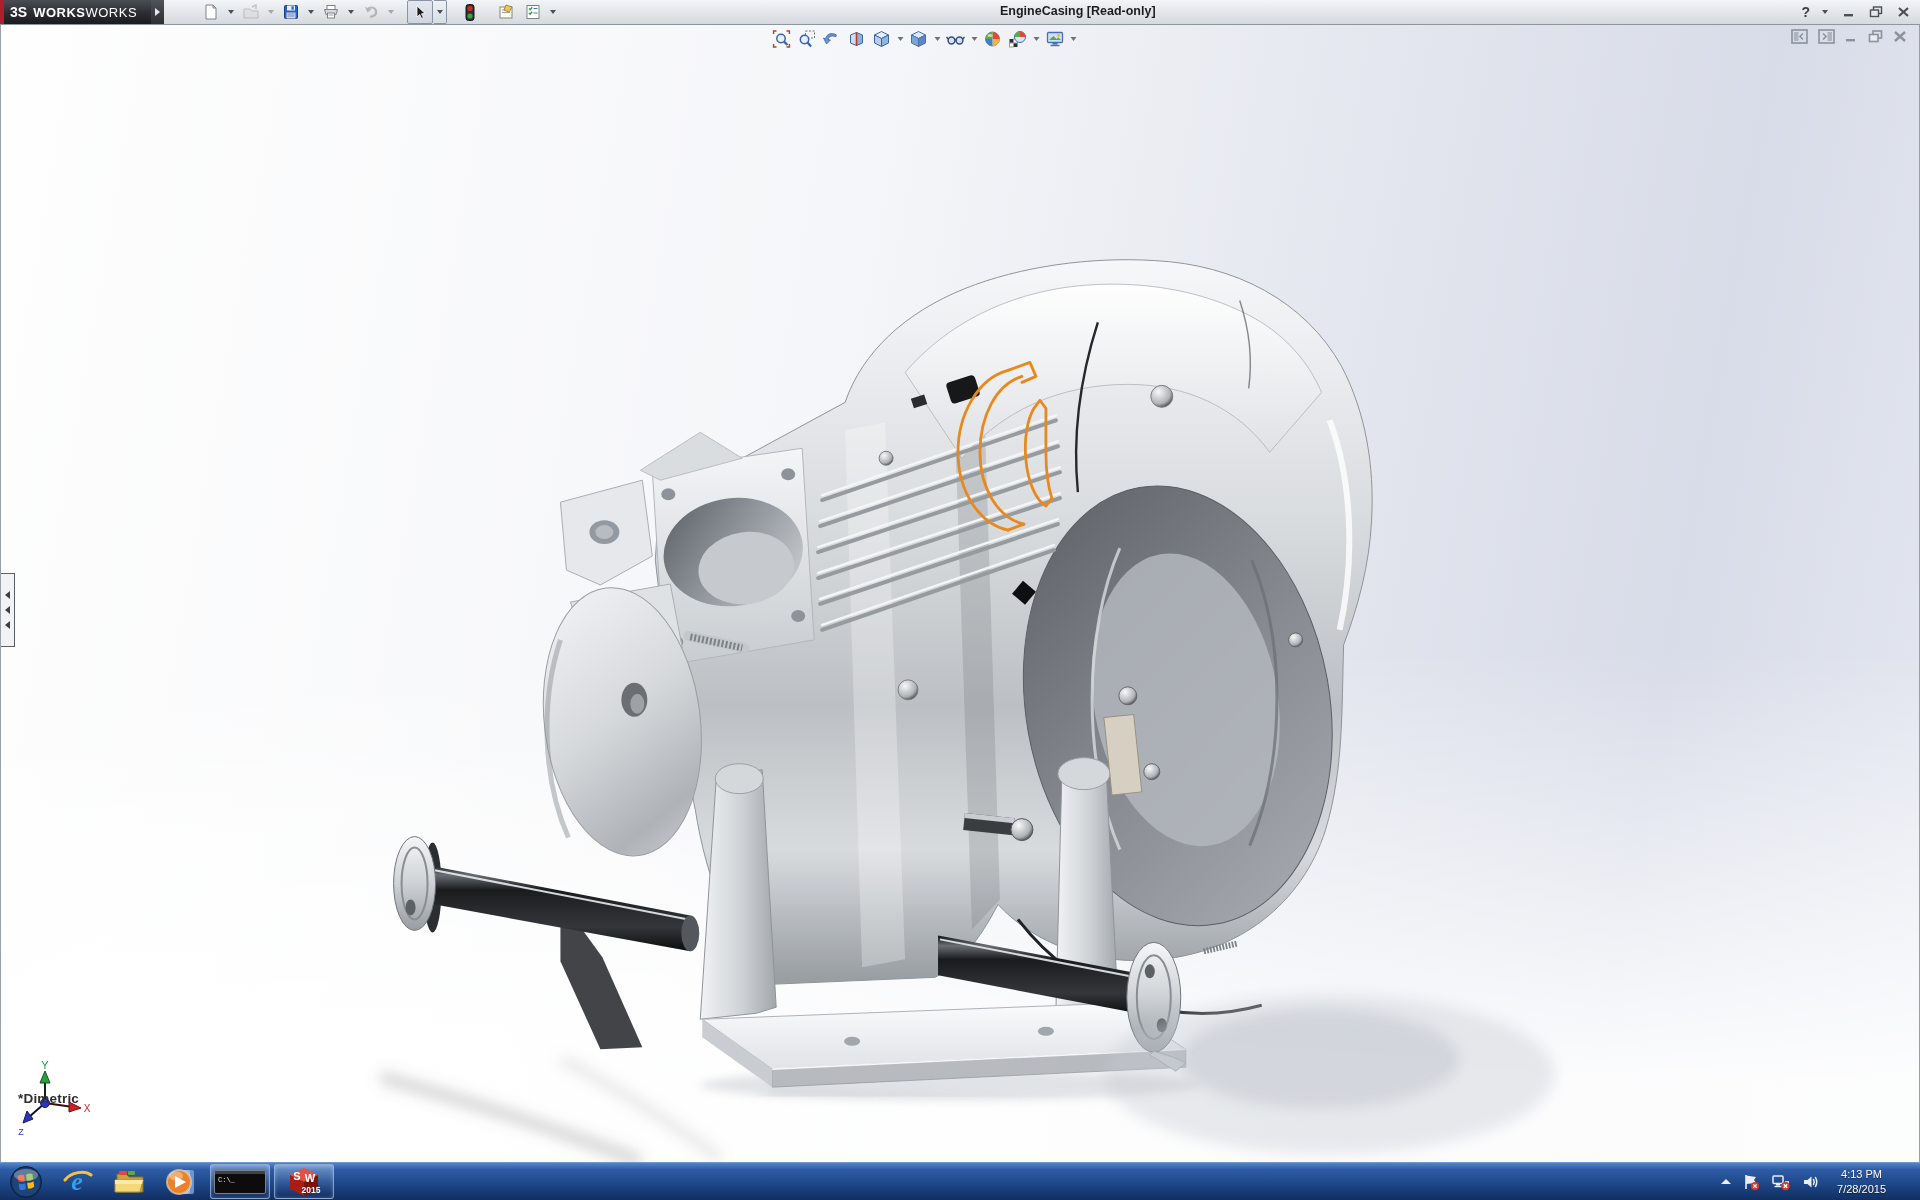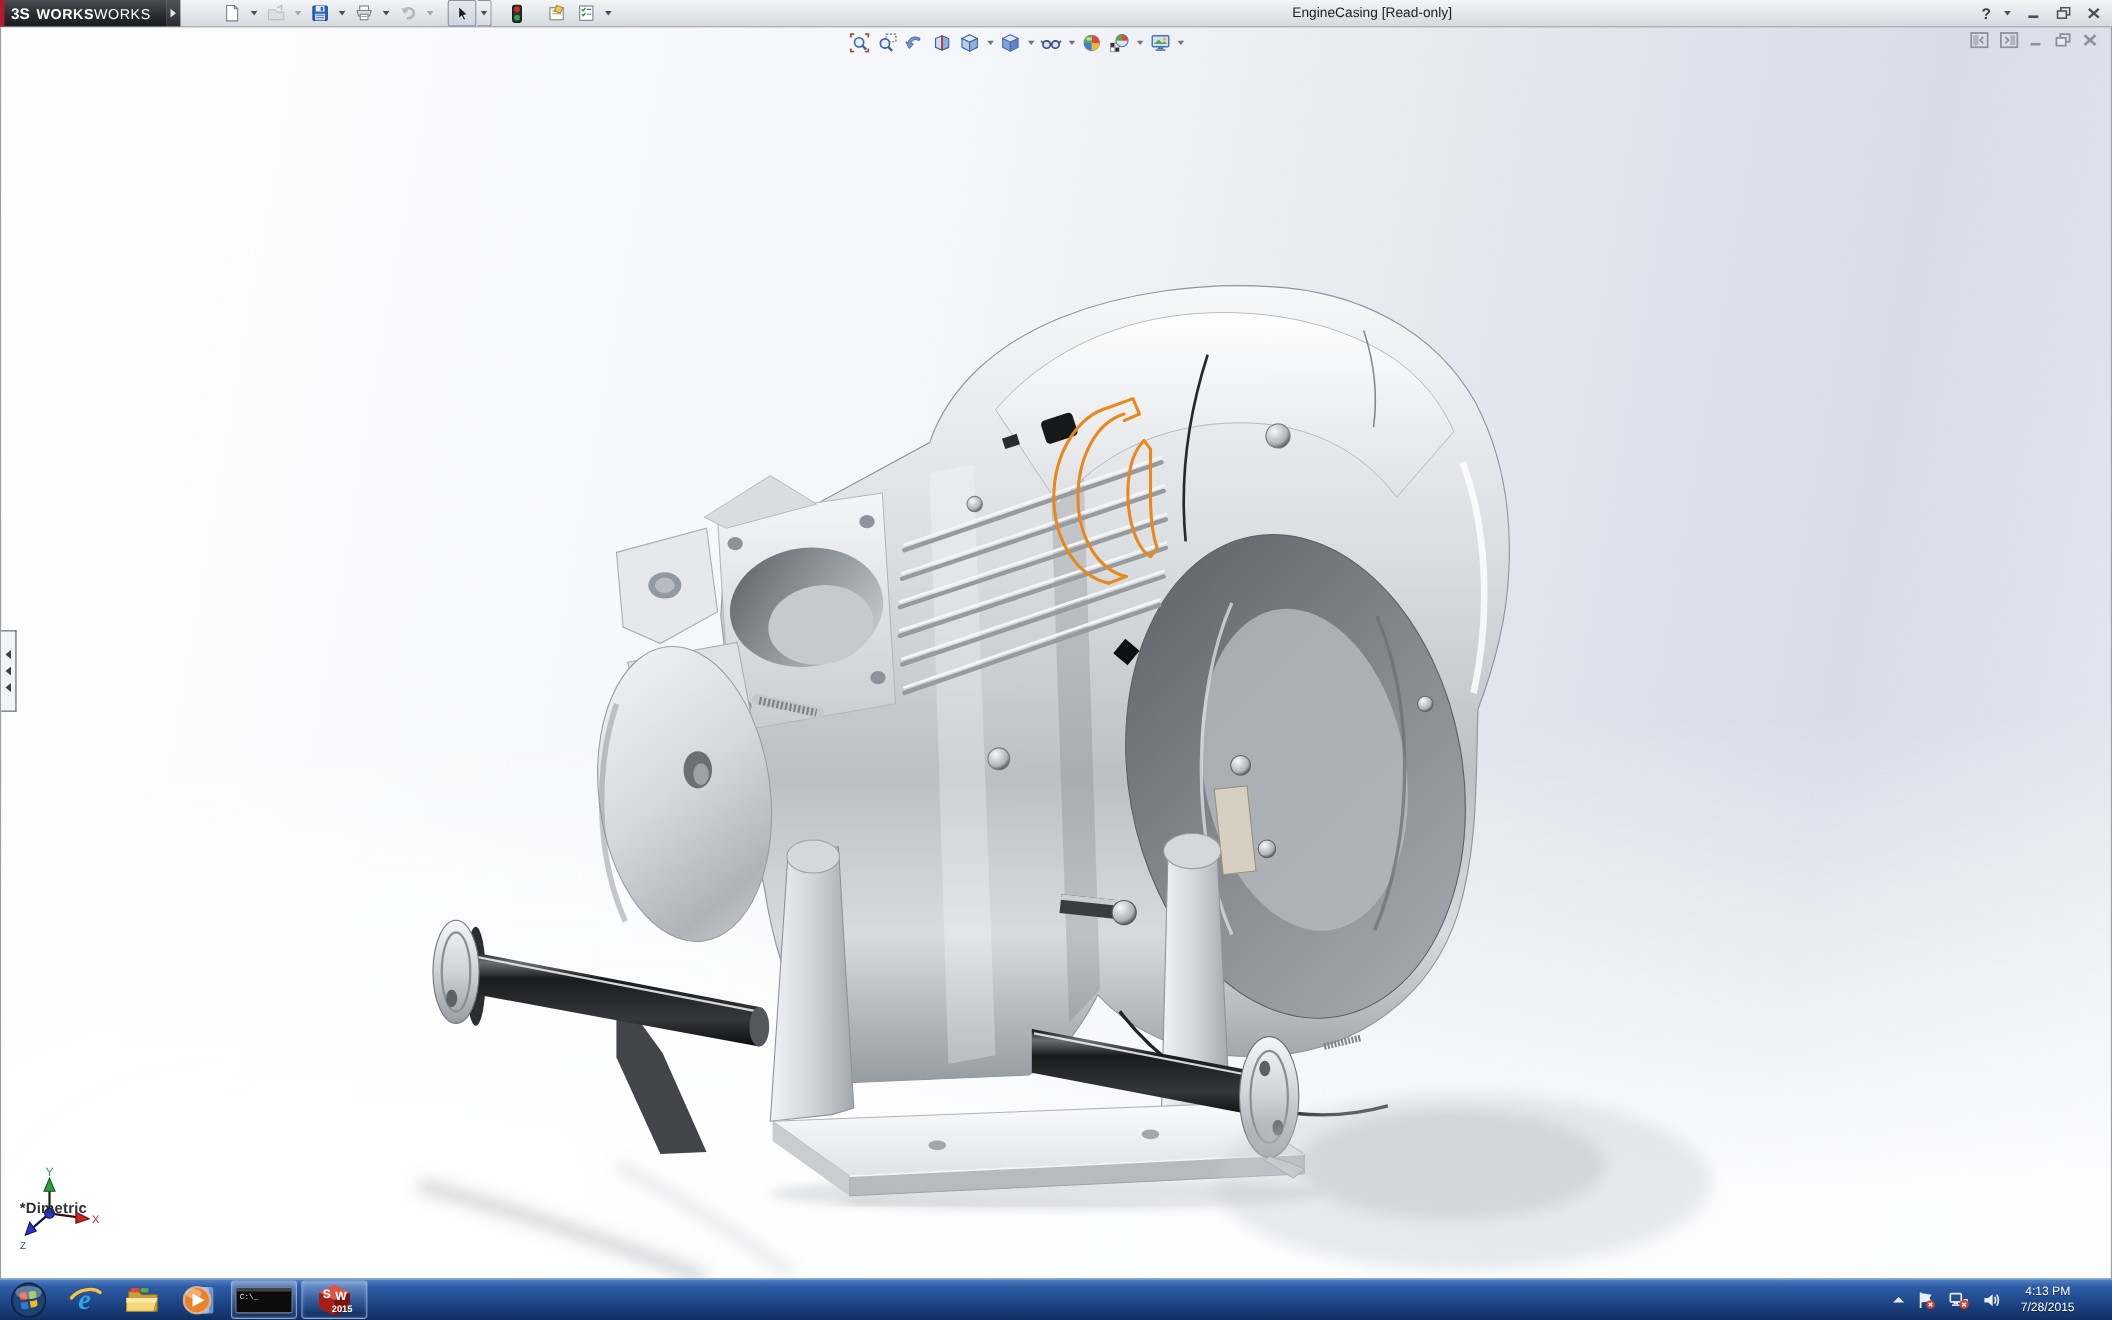--- a/index.html
+++ b/index.html
@@ -20,22 +20,22 @@
     display:flex;align-items:center;justify-content:center;}
   .logo-arrow .tri{width:0;height:0;border-left:5px solid #e8e9ea;border-top:4px solid transparent;border-bottom:4px solid transparent;}
   .tbar{display:flex;align-items:center;margin-left:34px;gap:1px;}
   .tb-btn{width:24px;height:22px;display:flex;align-items:center;justify-content:center;border:1px solid transparent;}
   .tb-btn.pressed{background:linear-gradient(#e3e8ef,#cfd6e0);border:1px solid #8a93a1;border-radius:2px;}
   .tb-dd{width:12px;height:22px;display:flex;align-items:center;justify-content:center;}
   .tb-dd.boxed{border:1px solid #8a93a1;border-left:none;border-radius:0 2px 2px 0;background:linear-gradient(#eef1f5,#d8dde5);}
   .dd-tri{width:0;height:0;border-left:3.5px solid transparent;border-right:3.5px solid transparent;border-top:4px solid #4a4e55;}
   .disabled{opacity:.42;filter:grayscale(.9);}
   .gap8{width:8px;}
-  .win-title{position:absolute;left:1000px;width:320px;text-align:right;top:4px;
-    font-size:12.5px;color:#1c1d1f;}
+  .win-title{position:absolute;left:1000px;width:320px;text-align:left;top:4px;
+    font-size:12.5px;color:#1c1d1f;font-weight:bold;}
   .tb-right{position:absolute;right:8px;top:0;height:24px;display:flex;align-items:center;gap:9px;}
   .help-q{font-size:14px;font-weight:bold;color:#3a3d42;}
   .winbtn{display:flex;align-items:center;justify-content:center;width:18px;height:18px;}
 
   
   .viewport{position:relative;flex:1 1 auto;overflow:hidden;
     background:
       radial-gradient(1250px 720px at 12% 94%, #ffffff 0%, rgba(255,255,255,0) 55%),
       linear-gradient(to bottom, rgba(255,255,255,0) 55%, rgba(255,255,255,.92) 93%),
       linear-gradient(100deg,#fefefe 0%,#f5f6f9 42%,#e1e4ed 70%,#d8dce8 84%,#e5e8f1 100%);

